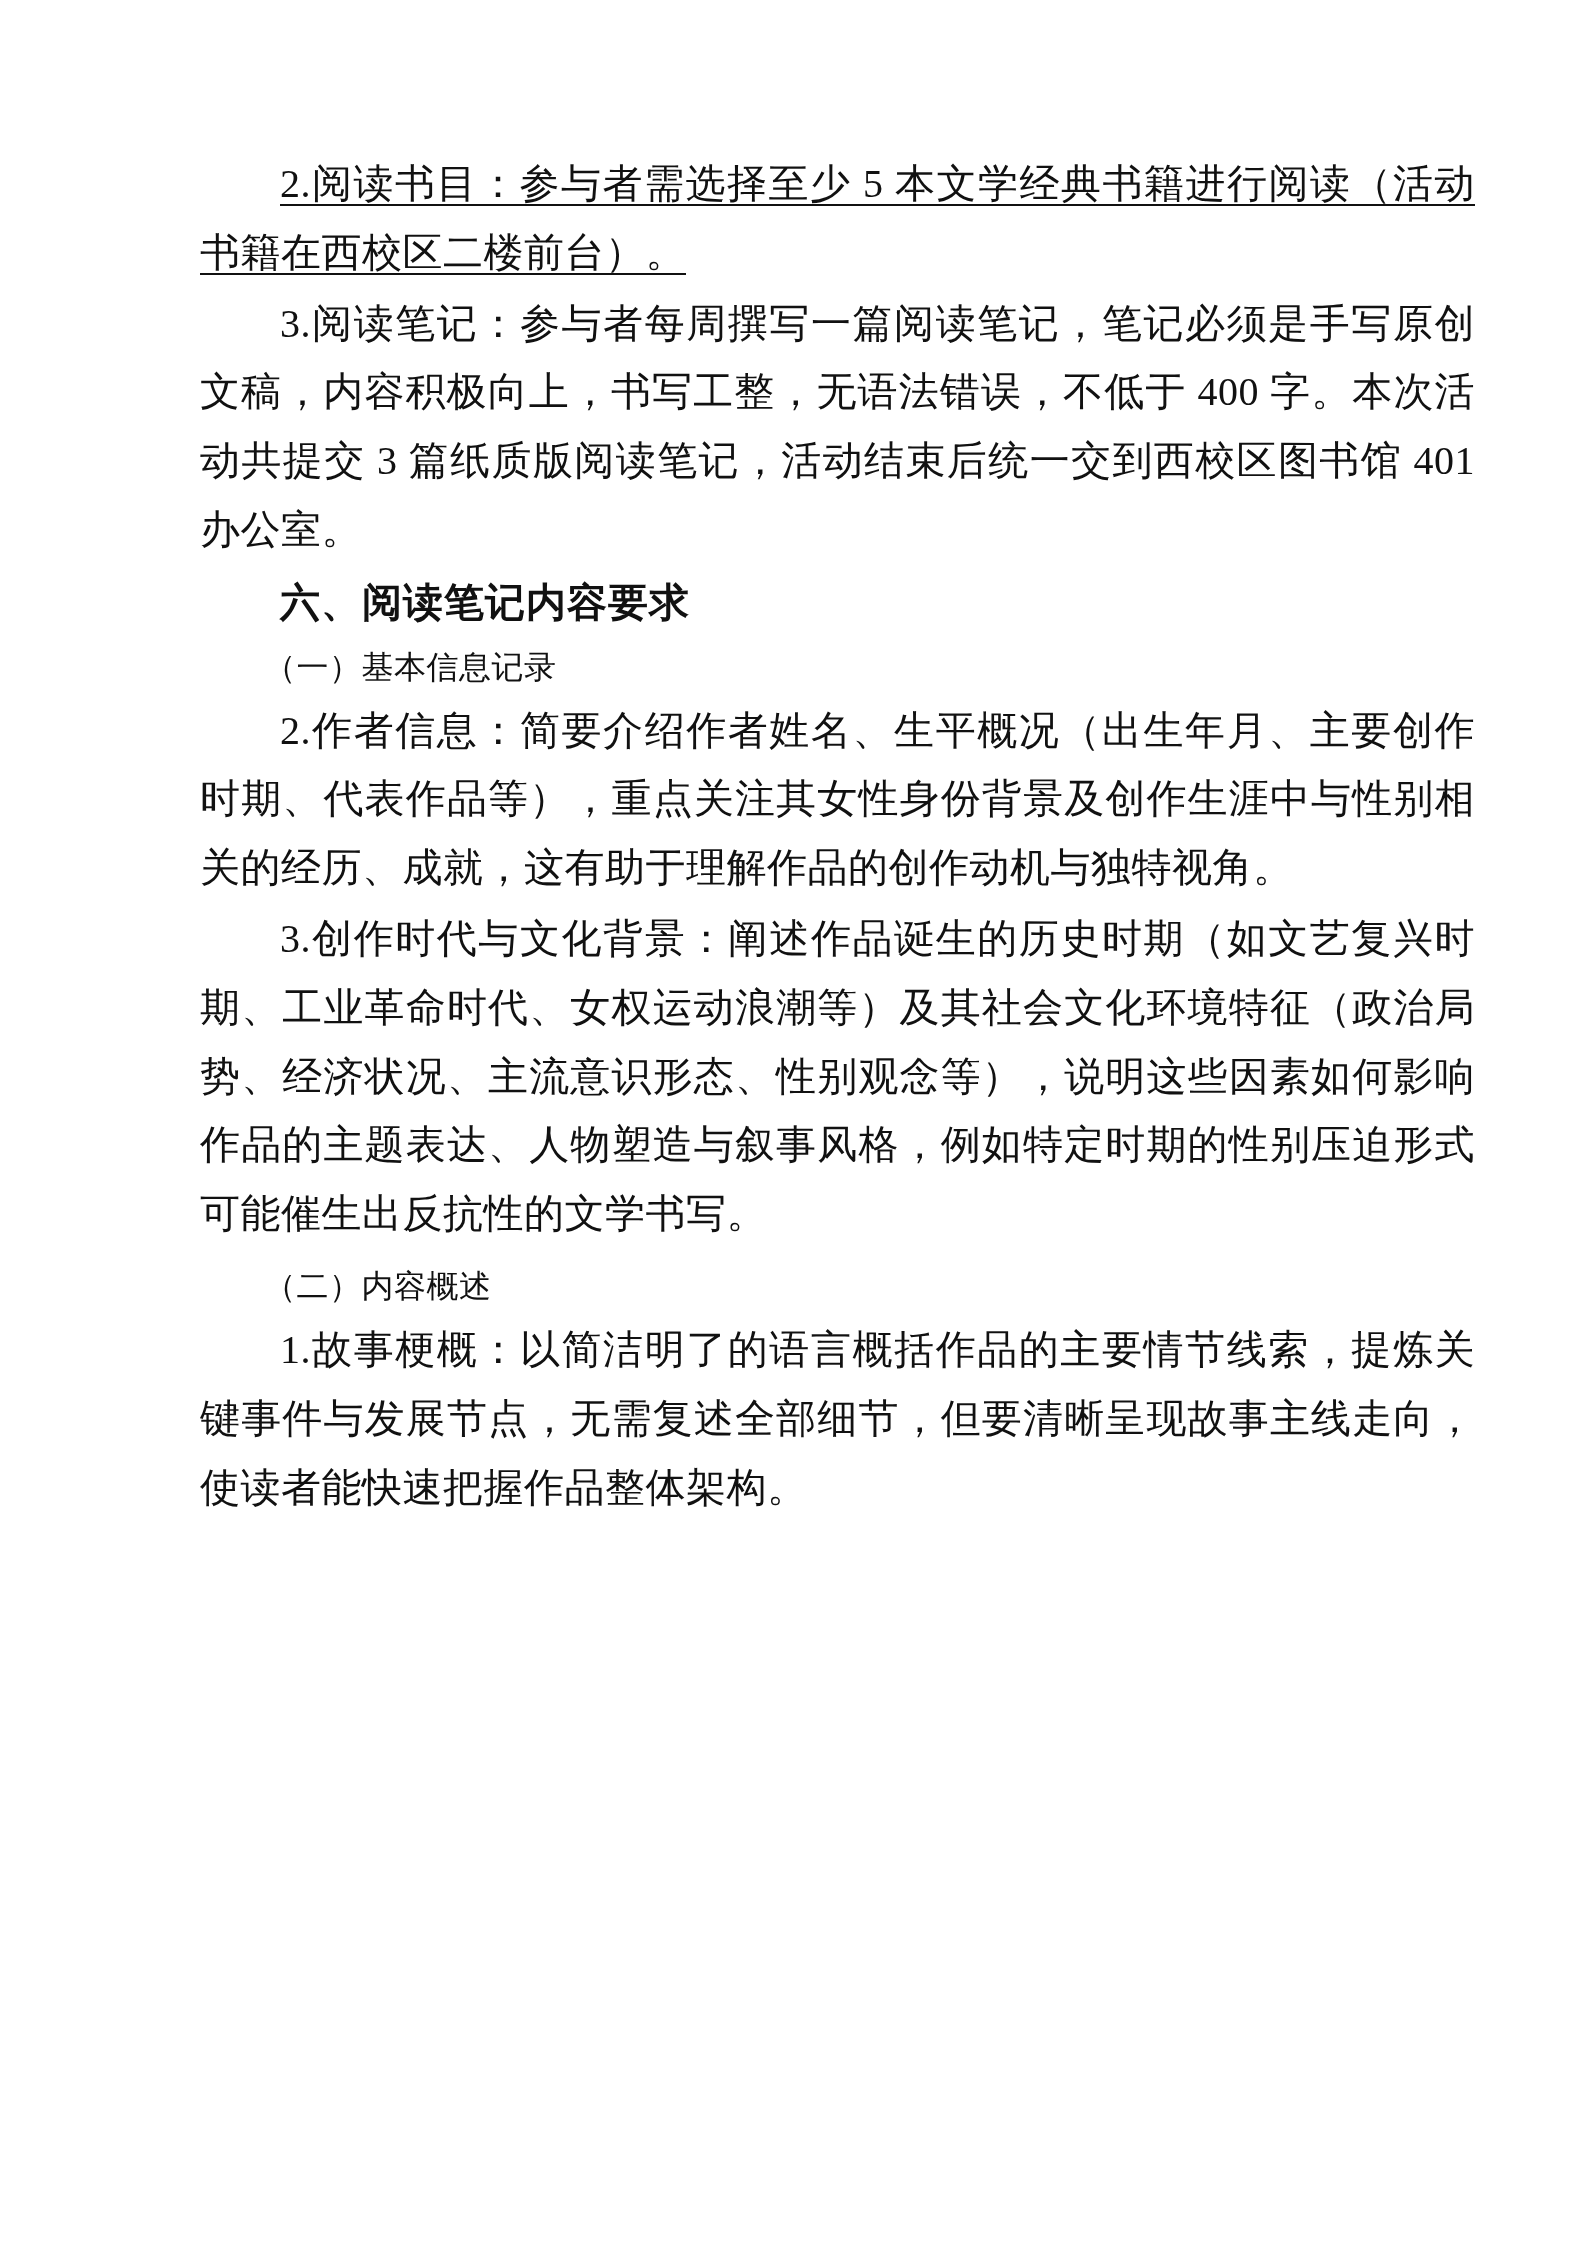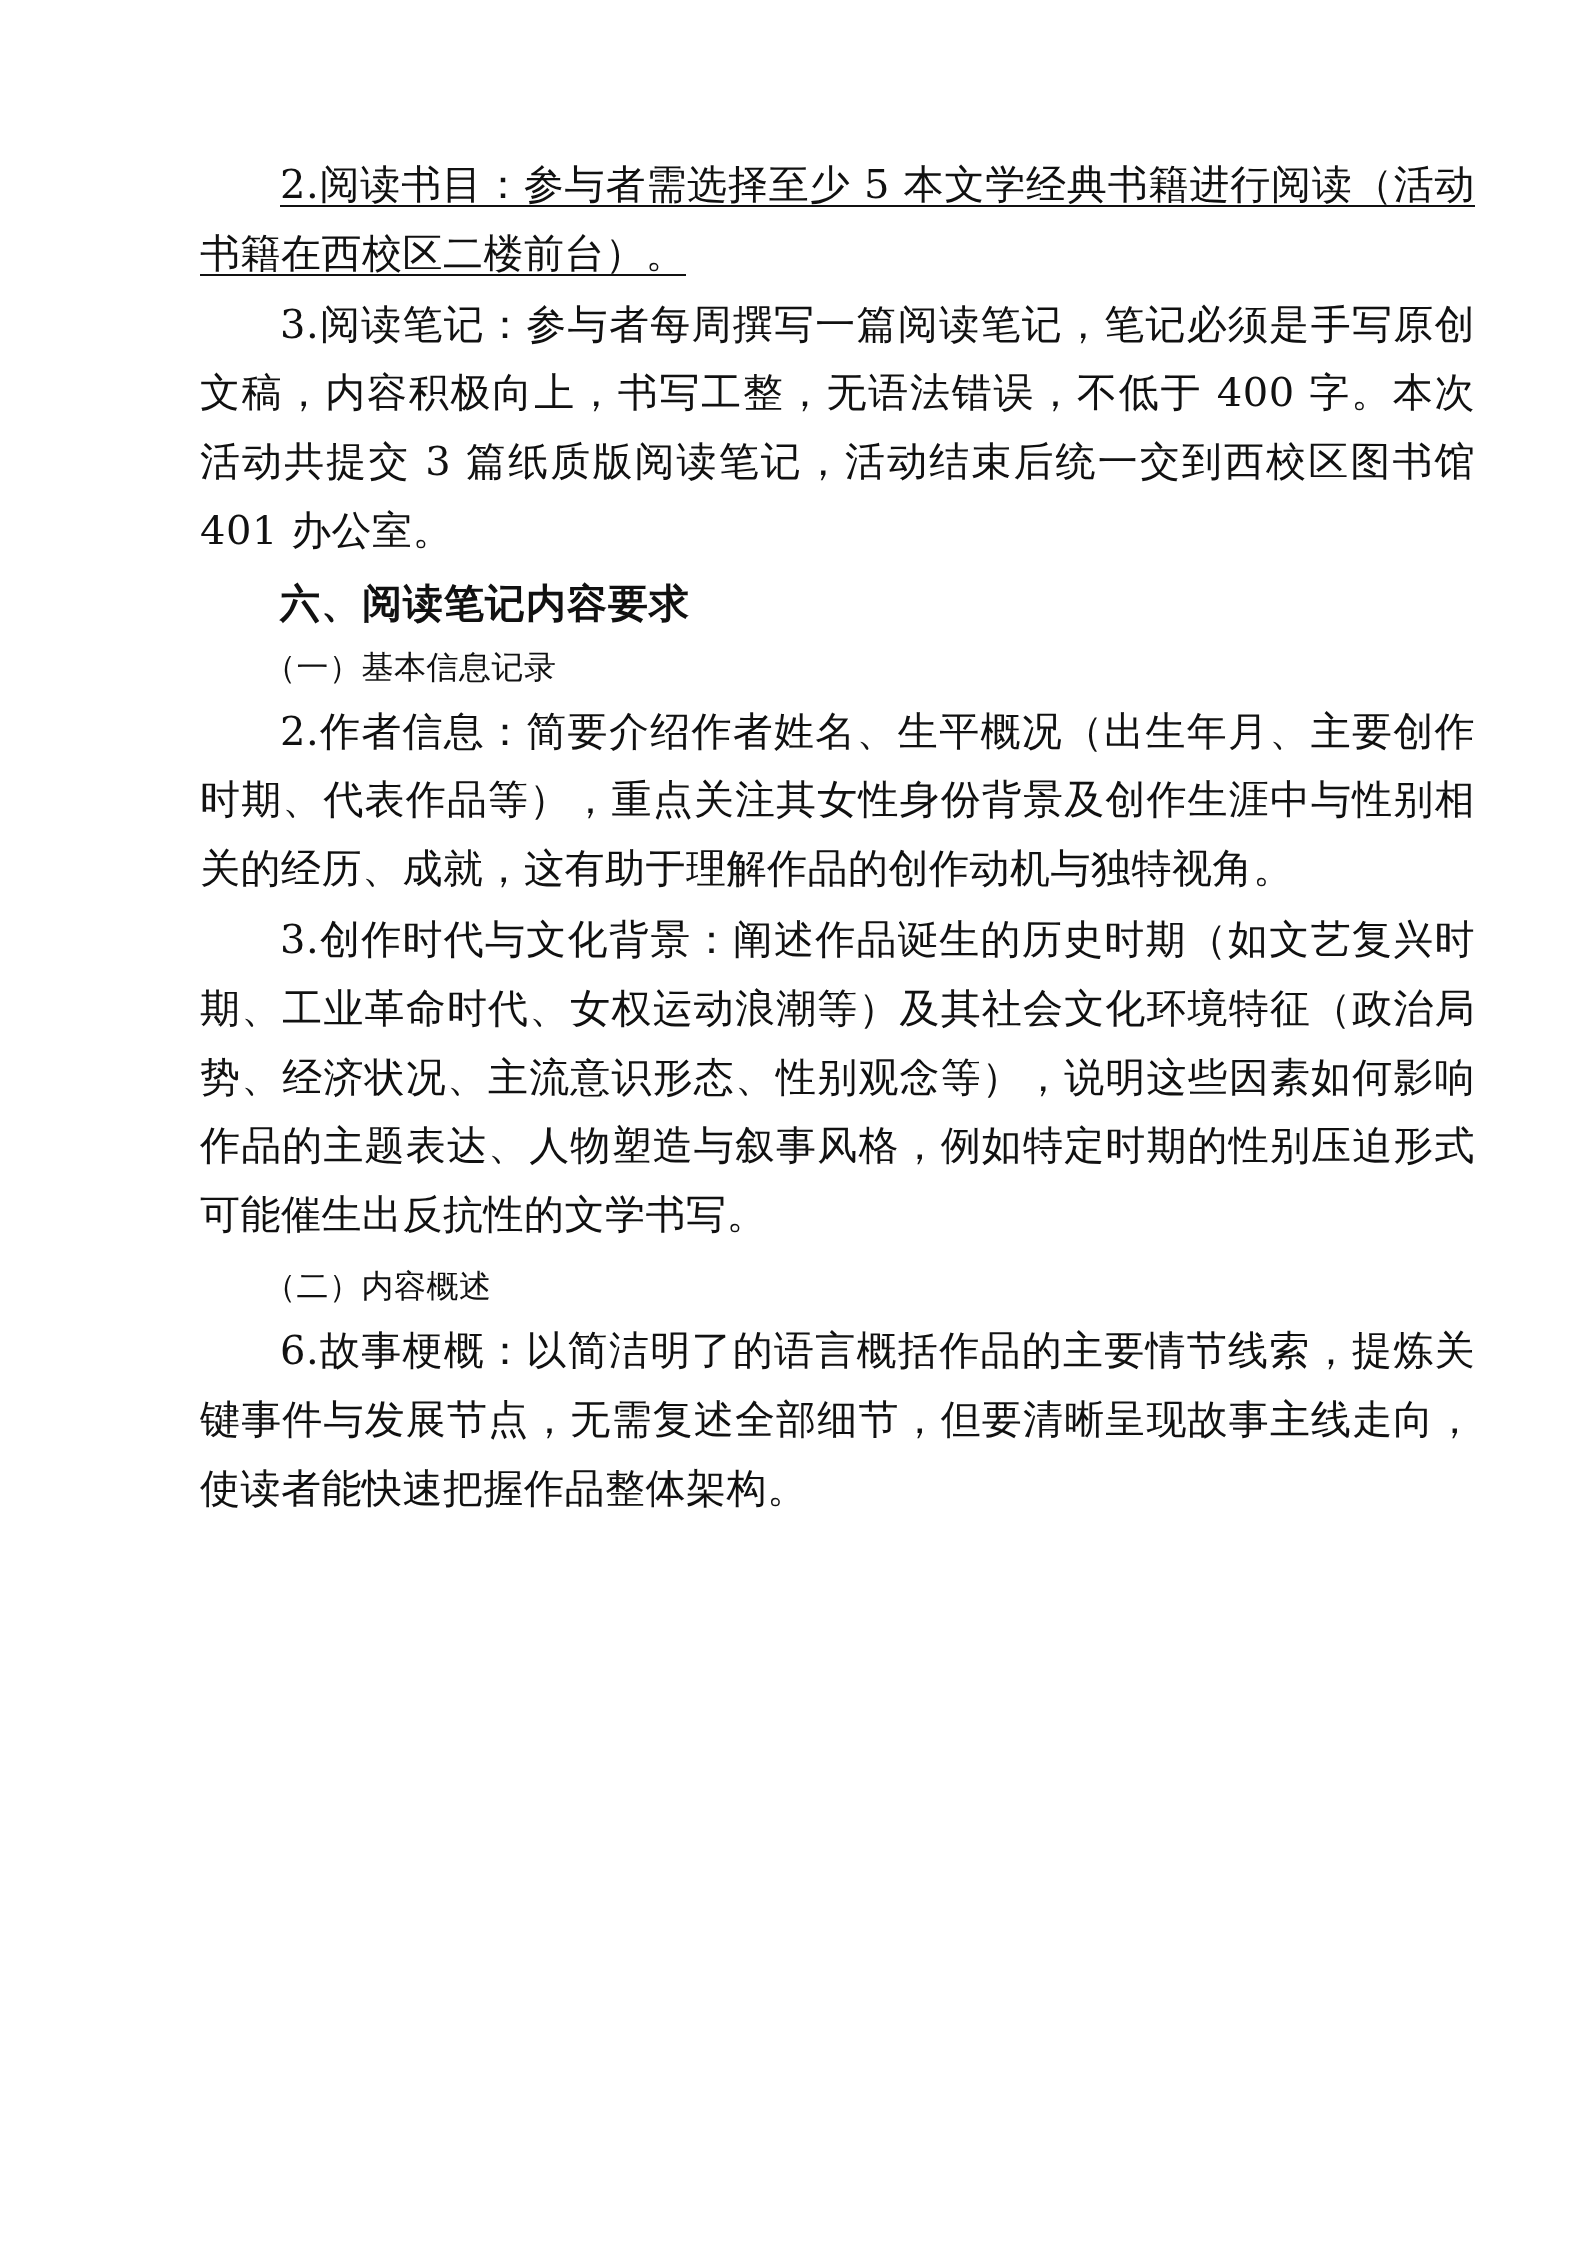--- a/index.html
+++ b/index.html
@@ -14,20 +14,21 @@
     color: #111111;
     position: relative;
     overflow: hidden;
   }
   .page {
     box-sizing: border-box;
     width: 1587px;
     height: 1743px;
     padding: 150px 112px 120px 200px;
     background: #ffffff;
+    font-family: Liberation Serif, serif;
   }
   .doc-body {
     font-size: 40px;
     line-height: 1.72;
     letter-spacing: 0.5px;
     text-align: justify;
     text-justify: inter-ideograph;
   }
   p {
     margin: 0 0 2px 0;
@@ -73,17 +74,17 @@
 
 
     <p class="indent">2.作者信息：简要介绍作者姓名、生平概况（出生年月、主要创作时期、代表作品等），重点关注其女性身份背景及创作生涯中与性别相关的经历、成就，这有助于理解作品的创作动机与独特视角。</p>
 
     <p class="indent">3.创作时代与文化背景：阐述作品诞生的历史时期（如文艺复兴时期、工业革命时代、女权运动浪潮等）及其社会文化环境特征（政治局势、经济状况、主流意识形态、性别观念等），说明这些因素如何影响作品的主题表达、人物塑造与叙事风格，例如特定时期的性别压迫形式可能催生出反抗性的文学书写。</p>
 
     <div class="spacer-sm"></div>
 
     <p class="subheading">（二）内容概述</p>
 
-    <p class="indent">6.故事梗概：以简洁明了的语言概括作品的主要情节线索，提炼关键事件与发展节点，无需复述全部细节，但要清晰呈现故事主线走向，使读者能快速把握作品整体架构。</p>
+    <p class="indent">1.故事梗概：以简洁明了的语言概括作品的主要情节线索，提炼关键事件与发展节点，无需复述全部细节，但要清晰呈现故事主线走向，使读者能快速把握作品整体架构。</p>
 
 
   </div>
 </div>
 
 </body></html>

